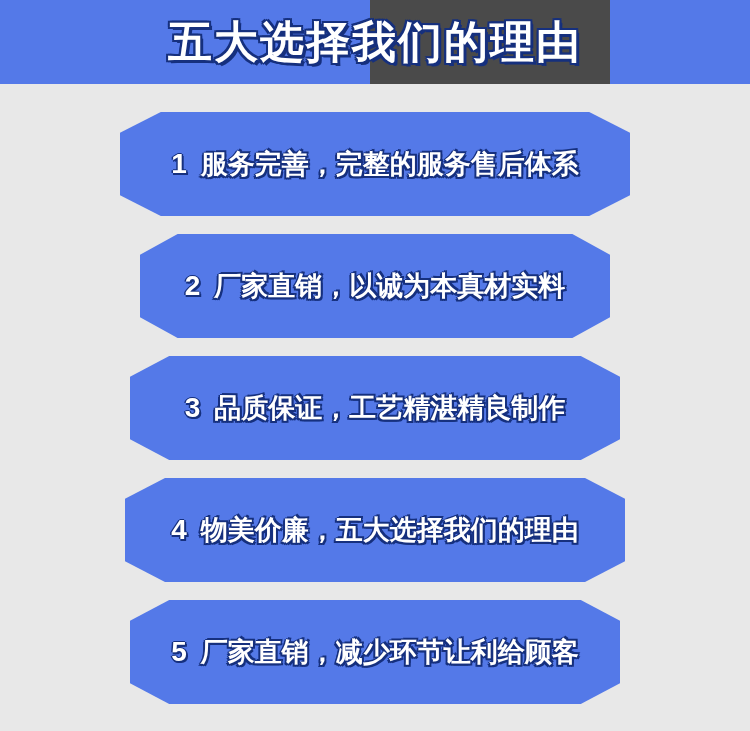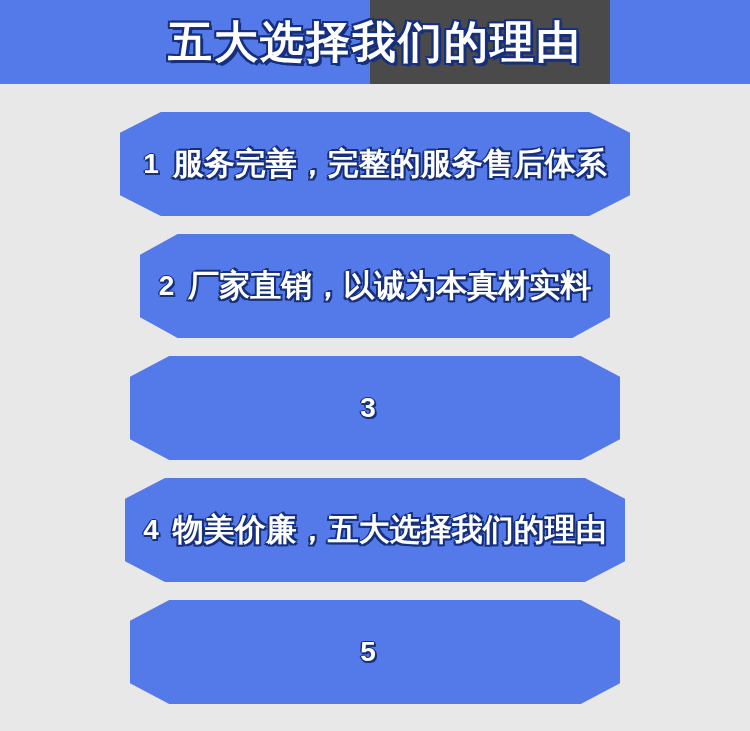--- a/index.html
+++ b/index.html
@@ -112,21 +112,21 @@
     color: #ffffff;
     margin-right: 14px;
     text-shadow:
        1.5px 0 0 #16307e,
       -1.5px 0 0 #16307e,
        0 1.5px 0 #16307e,
        0 -1.5px 0 #16307e,
        2px 2px 0 #16307e;
   }
   .txt {
-    font-size: 31px;
+    font-size: 27px;
     font-weight: bold;
     color: #ffffff;
     letter-spacing: 0px;
     text-shadow:
        1.5px 0 0 #16307e,
       -1.5px 0 0 #16307e,
        0 1.5px 0 #16307e,
        0 -1.5px 0 #16307e,
        2px 2px 0 #16307e,
       -2px 2px 0 #16307e,
@@ -167,35 +167,37 @@
           <span class="num">2</span>
           <span class="txt">厂家直销，以诚为本真材实料</span>
         </div>
       </div>
     </div>
 
     <div class="reason-row row-3">
       <div class="banner">
         <div class="banner-inner">
           <span class="num">3</span>
+          <span class="txt">品质保证，工艺精湛精良制作</span>
         </div>
       </div>
     </div>
 
     <div class="reason-row row-4">
       <div class="banner">
         <div class="banner-inner">
           <span class="num">4</span>
           <span class="txt">物美价廉，五大选择我们的理由</span>
         </div>
       </div>
     </div>
 
     <div class="reason-row row-5">
       <div class="banner">
         <div class="banner-inner">
           <span class="num">5</span>
+          <span class="txt">厂家直销，减少环节让利给顾客</span>
         </div>
       </div>
     </div>
 
   </div>
 </div>
 
 </body></html>

